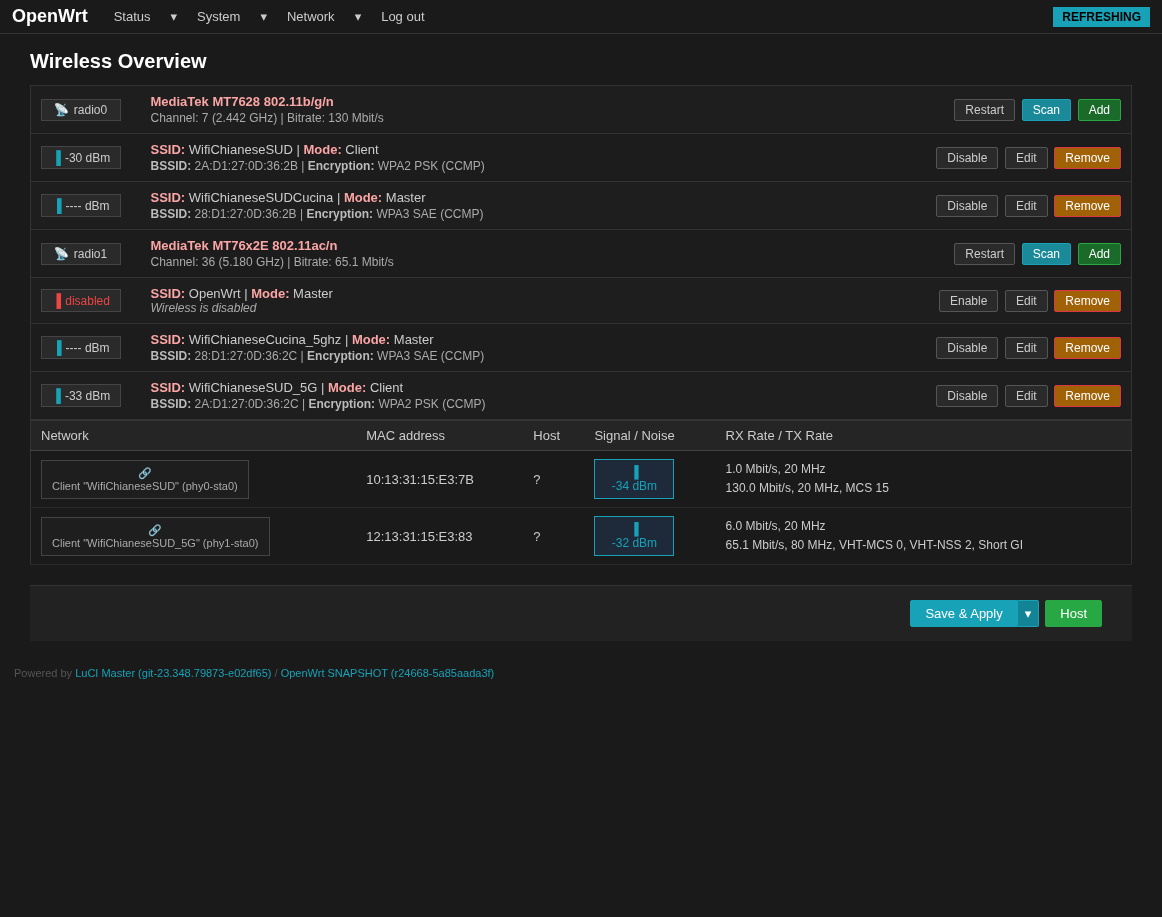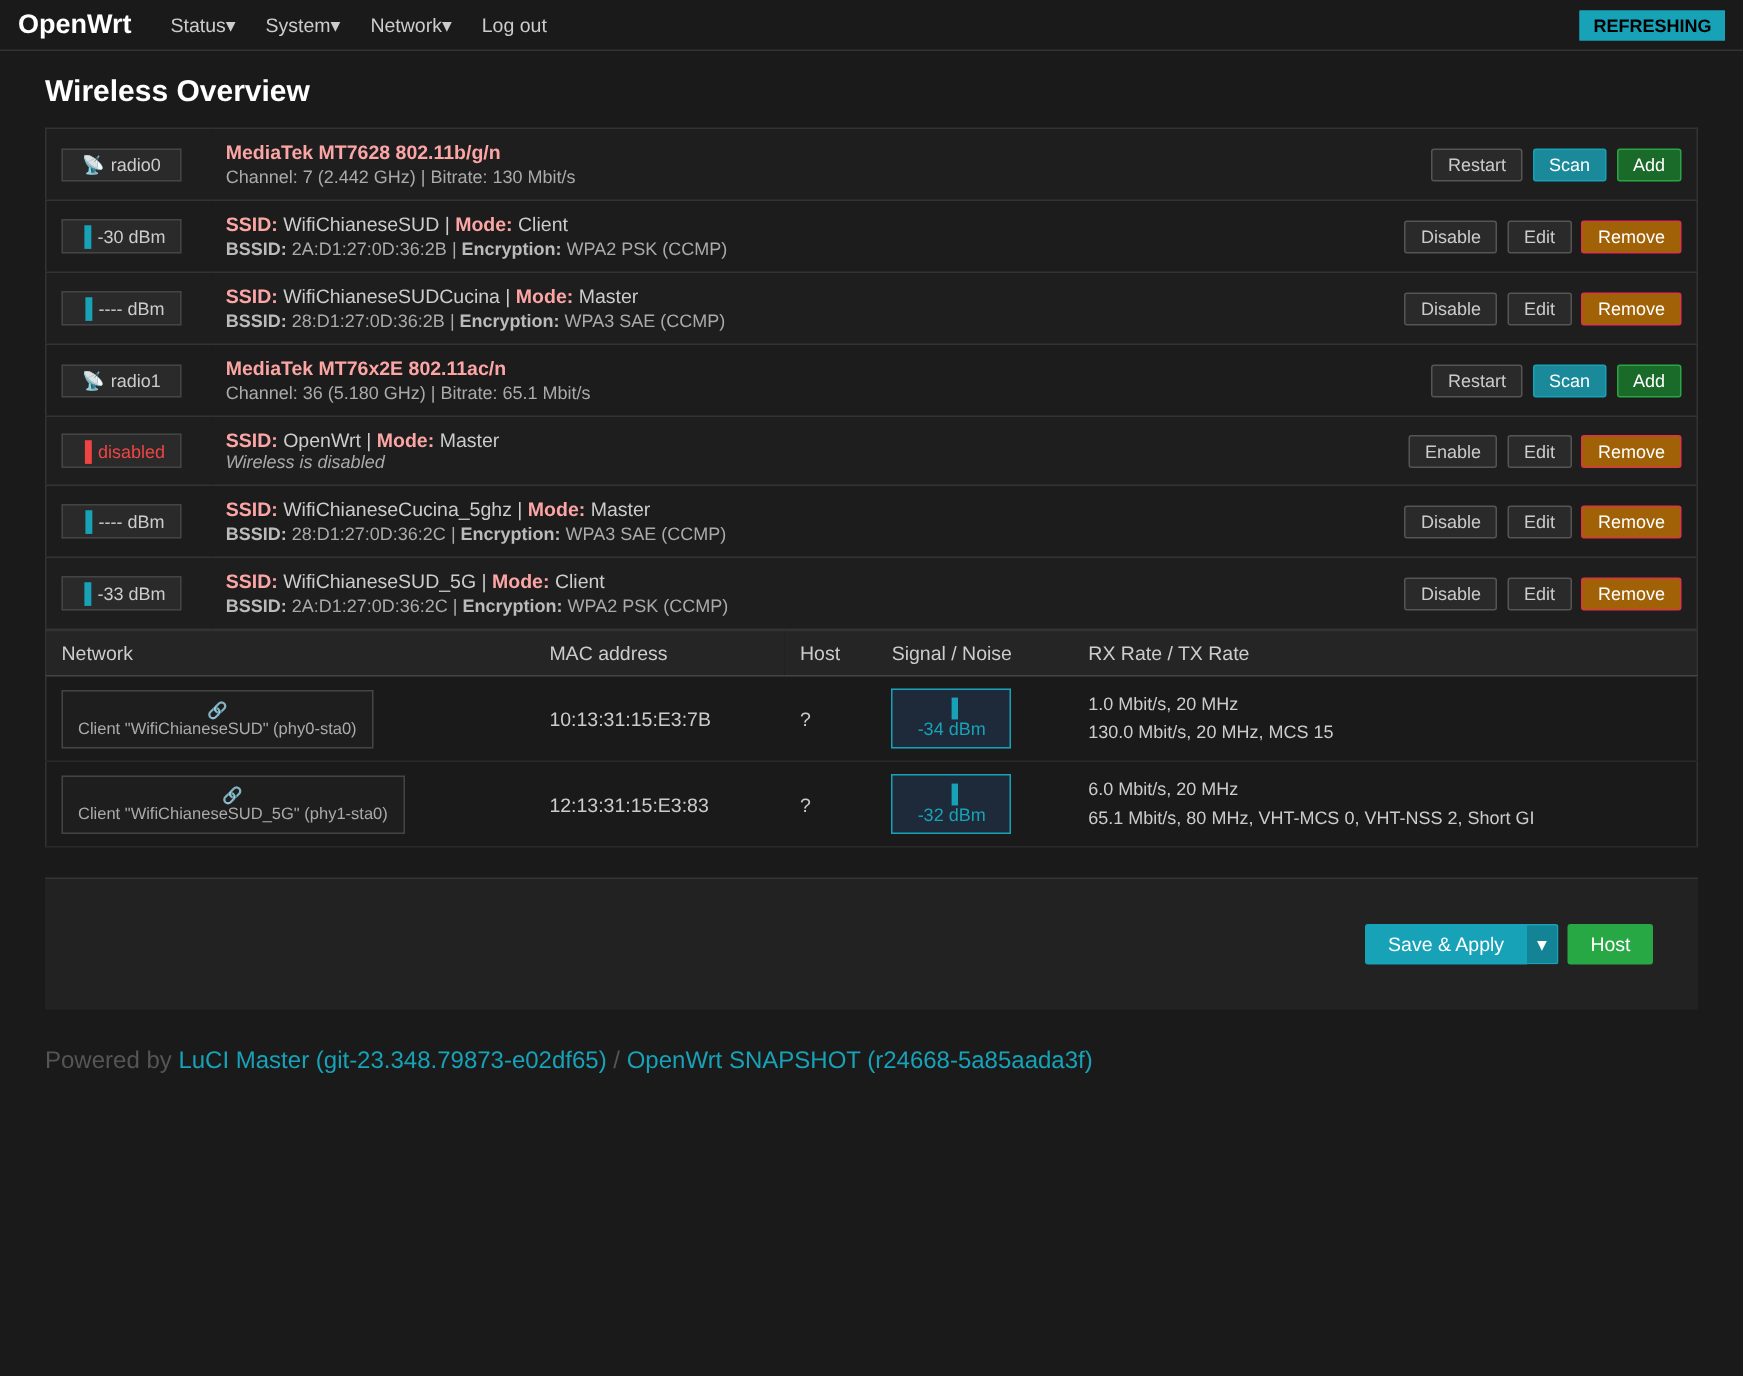--- a/index.html
+++ b/index.html
@@ -24,21 +24,21 @@
       font-size: 18px;
       font-weight: bold;
       margin-right: 16px;
     }
     .nav-item {
       color: #ccc;
       padding: 6px 10px;
       cursor: pointer;
       display: flex;
       align-items: center;
-      gap: 0;
+      gap: 20px;
     }
     .nav-spacer { flex: 1; }
     .refreshing-badge {
       background: #17a2b8;
       color: #000000;
       padding: 2px 8px;
       font-size: 12px;
       font-weight: bold;
       border: 1px solid #17a2b8;
     }
@@ -157,21 +157,21 @@
       text-align: center;
       font-size: 12px;
       min-width: 80px;
       display: inline-block;
     }
     .rx-tx-info { color: #ccc; font-size: 12px; line-height: 1.6; }
     
     #footer-bar {
       background: #222;
       border-top: 1px solid #333;
-      padding: 30px 30px;
+      padding: 14px 30px;
       display: flex;
       justify-content: flex-end;
       align-items: center;
       gap: 0;
       margin-top: 20px;
     }
     .btn-save-apply {
       background: #17a2b8;
       border: 1px solid #17a2b8;
       color: #fff;
@@ -196,22 +196,22 @@
       color: #fff;
       padding: 5px 14px;
       font-size: 13px;
       cursor: pointer;
       border-radius: 2px;
       margin-left: 6px;
     }
     
     #page-footer {
       color: #555;
-      font-size: 16px;
-      padding: 10px 30px;
+      font-size: 11px;
+      padding: 10px 14px;
     }
     #page-footer a { color: #17a2b8; text-decoration: none; }
     .signal-bars { font-size: 13px; color: #17a2b8; }
     .signal-bars-red { font-size: 13px; color: #e44; }
     tr.overview-row td { background: #1e1e1e; }
     tr.overview-row:nth-child(even) td { background: #1c1c1c; }
   </style>
 </head>
 <body>
 

